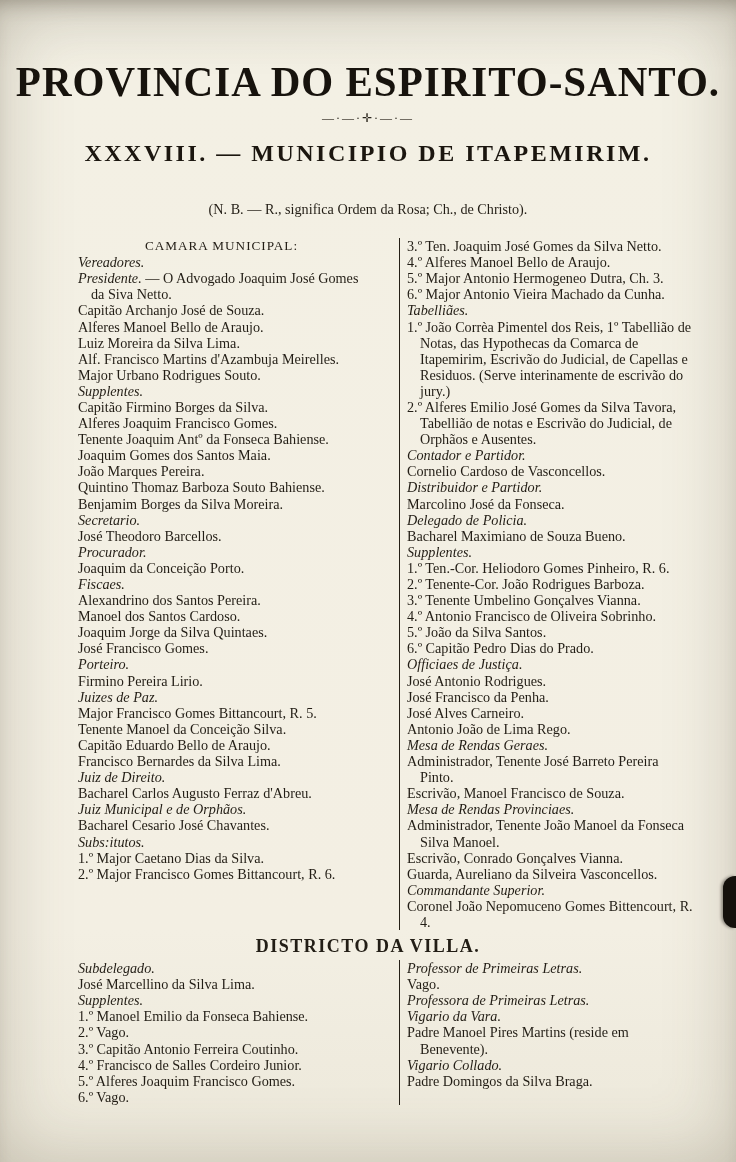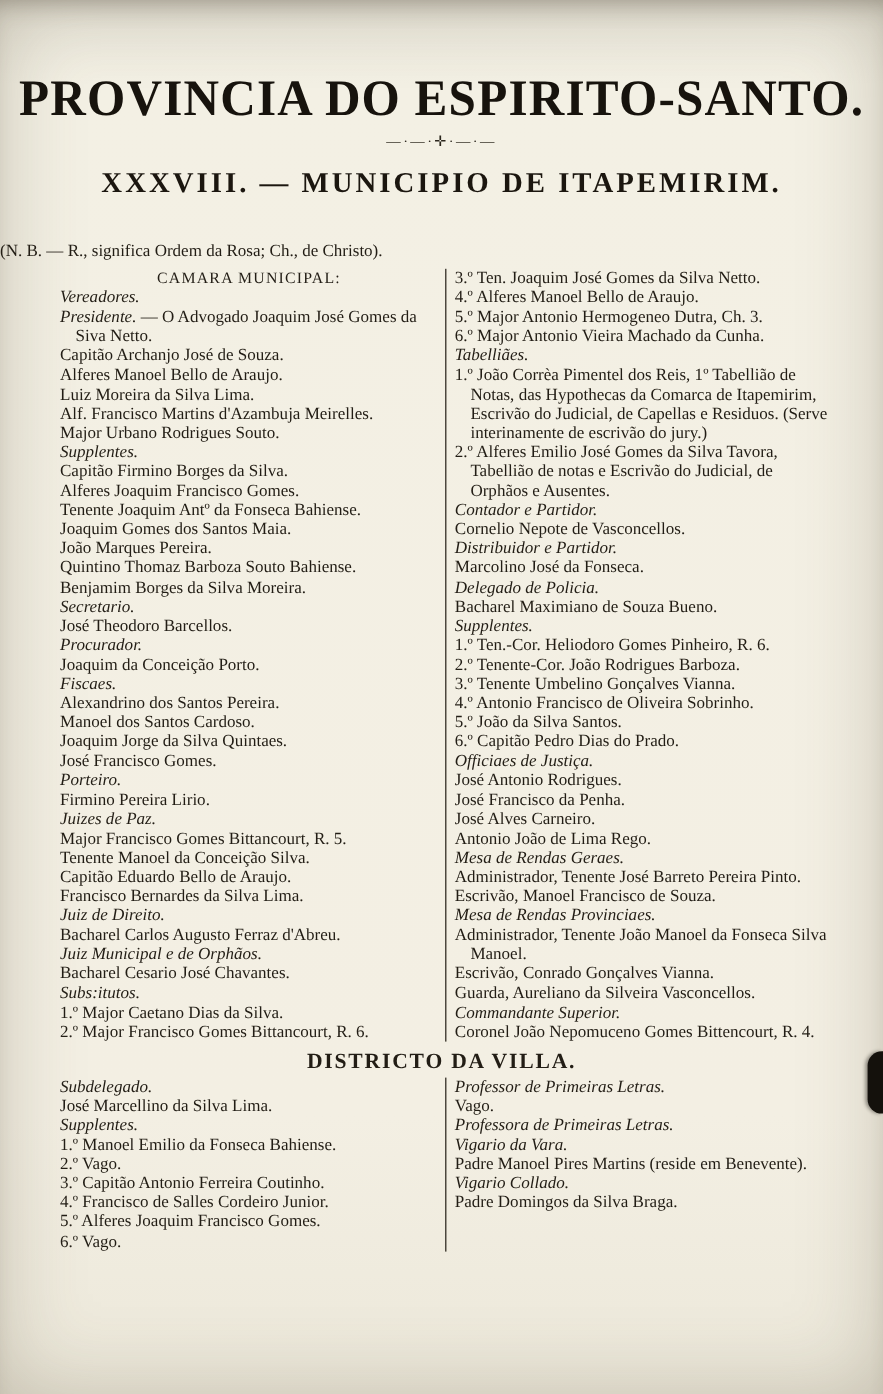--- a/index.html
+++ b/index.html
@@ -17,23 +17,23 @@
   h1.title{
     margin:60px 0 0;text-align:center;
     font-size:41px;font-weight:bold;letter-spacing:1px;line-height:1.05;
     transform:scaleY(1.04);color:#17130d;
   }
   .ornament{margin:8px 0 0;text-align:center;font-size:12px;letter-spacing:2px;color:#2a251c;}
   h2.subtitle{
     margin:14px 0 0;text-align:center;
     font-size:24px;font-weight:bold;letter-spacing:2.5px;color:#1b160f;
   }
-  p.note{margin:34px 0 6px;text-align:left;font-size:14.2px;}
+  p.note{margin:34px 0 20px;text-align:center;font-size:14.2px;}
   .cols{display:flex;margin:2px 42px 0 50px;}
-  .col{width:50%;font-size:14.2px;line-height:16.1px;}
+  .col{width:50%;font-size:14.2px;line-height:16.1px;margin-left:28px;}
   .col.left{padding-right:6px;}
   .col.right{border-left:1.5px solid #241f16;padding-left:7px;}
   .entry{padding-left:13px;text-indent:-13px;}
   .hd{text-align:left;font-style:italic;}
   .sc{text-align:center;letter-spacing:1px;font-size:13.2px;}
   .district{margin:6px 0 3px;text-align:center;font-weight:bold;font-size:18px;letter-spacing:1.5px;}
   .artifact{
     position:absolute;right:0;top:876px;width:13px;height:52px;
     background:#14110c;border-radius:12px 0 0 12px;
     box-shadow:-2px 0 3px rgba(20,17,12,.4);
@@ -96,21 +96,21 @@
       </div>
     <div class="col right" id="col-top-right">
         <div class="entry">3.º Ten. Joaquim José Gomes da Silva Netto.</div>
         <div class="entry">4.º Alferes Manoel Bello de Araujo.</div>
         <div class="entry">5.º Major Antonio Hermogeneo Dutra, Ch. 3.</div>
         <div class="entry">6.º Major Antonio Vieira Machado da Cunha.</div>
         <div class="hd">Tabelliães.</div>
         <div class="entry">1.º João Corrèa Pimentel dos Reis, 1º Tabellião de Notas, das Hypothecas da Comarca de Itapemirim, Escrivão do Judicial, de Capellas e Residuos. (Serve interinamente de escrivão do jury.)</div>
         <div class="entry">2.º Alferes Emilio José Gomes da Silva Tavora, Tabellião de notas e Escrivão do Judicial, de Orphãos e Ausentes.</div>
         <div class="hd">Contador e Partidor.</div>
-        <div class="entry">Cornelio Nepote de Vasconcellos.</div>
+        <div class="entry">Cornelio Cardoso de Vasconcellos.</div>
         <div class="hd">Distribuidor e Partidor.</div>
         <div class="entry">Marcolino José da Fonseca.</div>
         <div class="hd">Delegado de Policia.</div>
         <div class="entry">Bacharel Maximiano de Souza Bueno.</div>
         <div class="hd">Supplentes.</div>
         <div class="entry">1.º Ten.-Cor. Heliodoro Gomes Pinheiro, R. 6.</div>
         <div class="entry">2.º Tenente-Cor. João Rodrigues Barboza.</div>
         <div class="entry">3.º Tenente Umbelino Gonçalves Vianna.</div>
         <div class="entry">4.º Antonio Francisco de Oliveira Sobrinho.</div>
         <div class="entry">5.º João da Silva Santos.</div>

